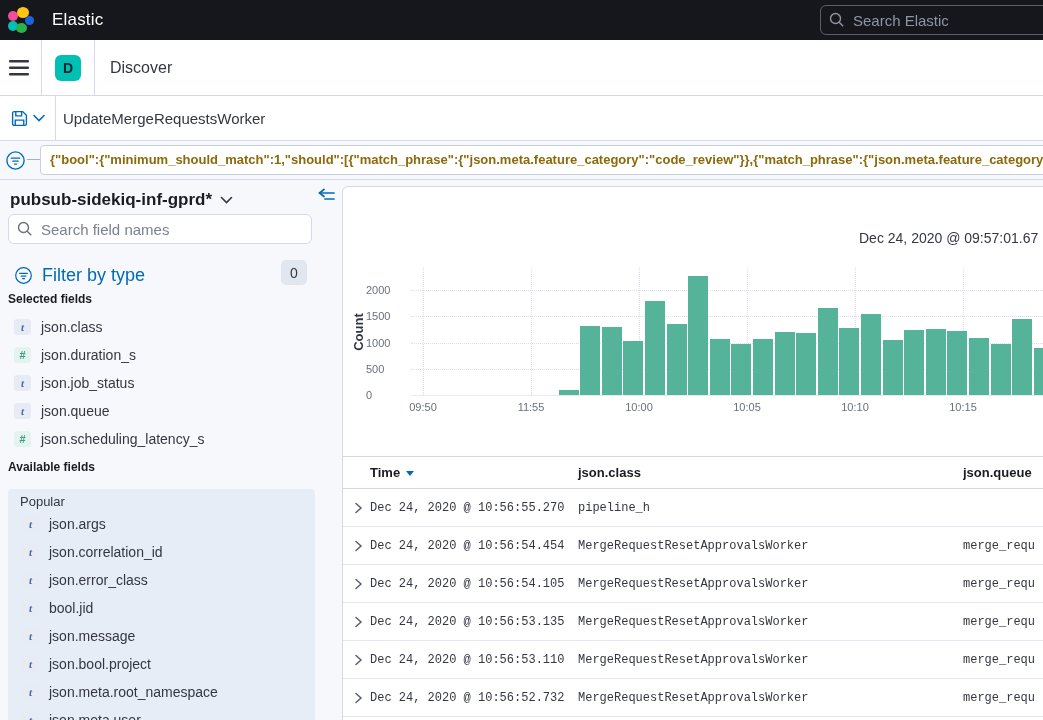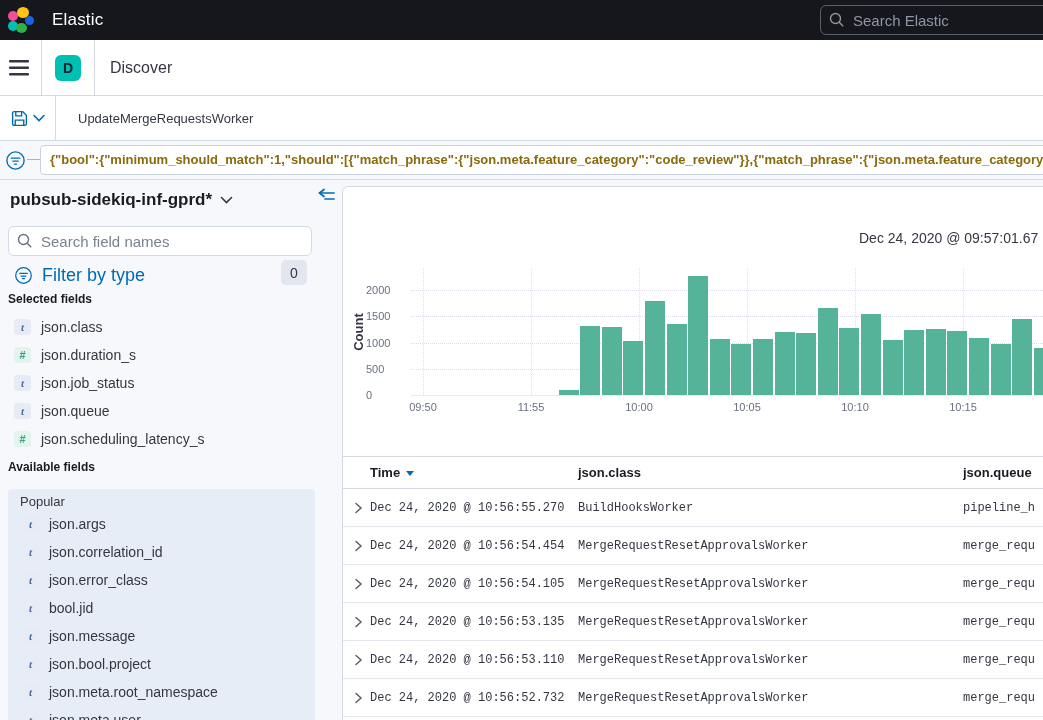--- a/index.html
+++ b/index.html
@@ -33,38 +33,38 @@
   .app-badge { width:26px; height:26px; background:#00BFB3; color:#13242B; border-radius:6px;
                font-size:14px; font-weight:bold; display:flex; align-items:center; justify-content:center;
                margin:0 13px; }
   .app-title { font-size:16px; color:#343741; margin-left:15px; }
 
   
   .querybar { position:absolute; left:0; top:96px; width:1043px; height:45px; background:#fff;
               border-bottom:1px solid #D3DAE6; display:flex; align-items:center; }
   .save-group { width:56px; height:100%; border-right:1px solid #D3DAE6; display:flex;
                 align-items:center; justify-content:center; gap:5px; }
-  .query-text { margin-left:22px; font-size:13px; color:#343741; }
+  .query-text { margin-left:7px; font-size:15px; color:#343741; }
 
   
   .filterbar { position:absolute; left:0; top:141px; width:1043px; height:39px; background:#F7F8FC;
                border-bottom:1px solid #D3DAE6; }
   .filter-toggle { position:absolute; left:5px; top:150px; }
   .pill-link { position:absolute; left:27px; top:159px; width:13px; height:1px; background:#A9B2C1; }
   .filter-pill { position:absolute; left:40px; top:145px; right:-30px; height:30px; background:#fff;
                  border:1px solid #C9D1DE; border-radius:4px; overflow:hidden; white-space:nowrap;
                  font-size:13px; font-weight:bold; color:#8A6A0B; line-height:28px; padding:0 9px; }
 
   
   .bodyarea { position:absolute; left:0; top:180px; width:1043px; height:540px; background:#F7F8FC; }
   .sidebar { position:absolute; left:0; top:0; width:342px; height:540px; }
   .index-pattern { position:absolute; left:10px; top:10px; display:flex; align-items:center; gap:8px;
                    font-size:17px; font-weight:700; color:#1A1C21; cursor:pointer; }
   .collapse-btn { position:absolute; left:318px; top:8px; cursor:pointer; }
-  .field-search { position:absolute; left:8px; top:46px; width:304px; height:30px; }
+  .field-search { position:absolute; left:8px; top:34px; width:304px; height:30px; }
   .field-search input { width:100%; height:100%; border:1px solid #D3DAE6; border-radius:6px;
         background:#fff; font-size:15px; padding-left:32px; color:#343741; outline:none;
         font-family:"Liberation Sans", sans-serif;}
   .field-search input::placeholder { color:#7A828F; }
   .field-search svg { position:absolute; left:9px; top:7px; }
   .filter-type-row { position:absolute; left:0; top:82px; width:320px; height:26px;
                      display:flex; align-items:center; }
   .filter-type-row svg { margin-left:14px; }
   .filter-type-label { color:#006BB4; font-size:18px; margin-left:9px; cursor:pointer; }
   .count-badge { position:absolute; left:281px; top:-2px; width:26px; height:25px; background:#E2E6EE;
@@ -345,21 +345,20 @@
         </div>
         <div class="tbody">
 
             <div class="trow">
               <div class="col expand">
                 <svg width="11" height="14" viewBox="0 0 11 14" fill="none" stroke="#5A606B" stroke-width="1.5" stroke-linecap="round">
                   <polyline points="3,2.5 8,7 3,11.5"></polyline>
                 </svg>
               </div>
               <div class="col time mono">Dec 24, 2020 @ 10:56:55.270</div>
-              <div class="col cls mono">BuildHooksWorker</div>
               <div class="col queue mono">pipeline_h</div>
             </div>
 
             <div class="trow">
               <div class="col expand">
                 <svg width="11" height="14" viewBox="0 0 11 14" fill="none" stroke="#5A606B" stroke-width="1.5" stroke-linecap="round">
                   <polyline points="3,2.5 8,7 3,11.5"></polyline>
                 </svg>
               </div>
               <div class="col time mono">Dec 24, 2020 @ 10:56:54.454</div>

